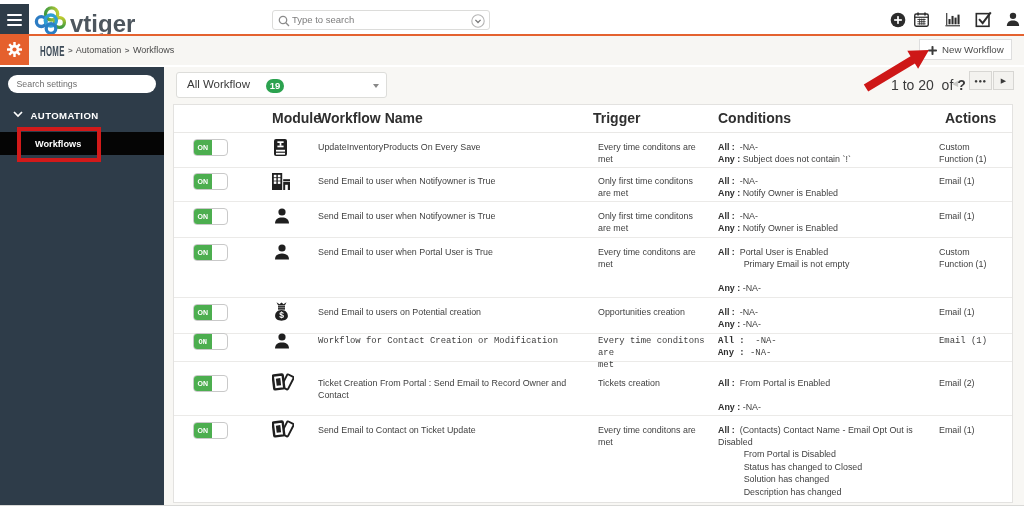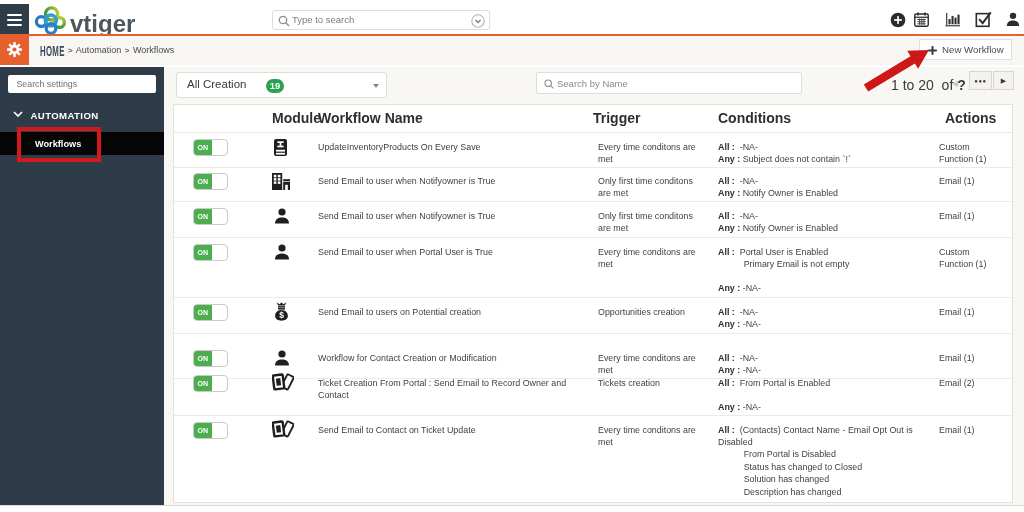--- a/index.html
+++ b/index.html
@@ -18,21 +18,21 @@
 
 
 #crumbbar { position:absolute; left:0; top:36px; width:1024px; height:28.5px; background:#f7f6f3; }
 #gearbox { position:absolute; left:0; top:34px; width:29px; height:31px; background:#e5602d; }
 #home { position:absolute; left:40px; top:43px; font-size:14px; font-weight:bold; color:#3e4c59; transform:scaleX(.56); transform-origin:0 0; letter-spacing:0.5px; }
 #crumbs { position:absolute; left:67px; top:45px; font-size:9px; color:#4a4a4a; }
 #crumbs .sep { color:#666; font-weight:bold; font-size:8px; padding:0 1px; }
 
 
 #sidebar { position:absolute; left:0; top:67px; width:164px; height:438px; background:#2e3c49; }
-#sidesearch { position:absolute; left:7.5px; top:8px; width:148px; height:18px; background:#fff; border-radius:2px; }
+#sidesearch { position:absolute; left:7.5px; top:8px; width:148px; height:18px; background:#fff; border-radius:9px; }
 #sidesearch span { position:absolute; left:9px; top:3.5px; font-size:8.8px; color:#6f6f6f; }
 #autom { position:absolute; left:30.5px; top:43px; font-size:9.6px; font-weight:bold; color:#fff; letter-spacing:0.4px; }
 #blackstrip { position:absolute; left:0; top:64.5px; width:164px; height:23.5px; background:#050505; }
 #blackstrip span { position:absolute; left:35px; top:7px; font-size:9.2px; font-weight:bold; color:#fff; }
 #redrect { position:absolute; left:17px; top:59.5px; width:84px; height:35px; border:4px solid #d21a1a; }
 
 
 #main { position:absolute; left:164px; top:67px; width:860px; height:438px; background:#f8f7f4; }
 #btm-line { position:absolute; left:0; top:505px; width:1024px; height:1px; background:#d9d9d7; }
 
@@ -183,32 +183,25 @@
     <div id="blackstrip">
         <span>Workflows</span>
       </div>
     <div id="redrect"></div>
   </div>
 
   <div id="main"></div>
   <div id="btm-line"></div>
 
   <div id="allwf">
-    <span class="t">All Creation</span>
+    <span class="t">All Workflow</span>
     <span class="badge">19</span>
     <span class="caret"></span>
   </div>
 
-  <div id="namesearch">
-    <svg class="abs" style="left:7px; top:6px;" width="10" height="10" viewBox="0 0 10 10">
-        <circle cx="4.2" cy="4.2" r="3.2" fill="none" stroke="#8b8b8b" stroke-width="1.1"></circle>
-        <line x1="6.6" y1="6.6" x2="9.4" y2="9.4" stroke="#8b8b8b" stroke-width="1.1"></line>
-      </svg>
-    <span class="ph">Search by Name</span>
-  </div>
 
   <span id="pagetext">1 to 20&nbsp; of <b>?</b></span>
   <span id="chevL">◀</span>
   <div class="pgbtn" id="btnDots">●●●</div>
   <div class="pgbtn" id="btnR">▶</div>
 
   <div id="newwf">
     <svg class="abs" style="left:8px; top:6px;" width="9" height="9" viewBox="0 0 9 9">
         <rect x="3.5" y="0" width="2" height="9" rx="0.8" fill="#3c3c3c"></rect>
         <rect x="0" y="3.5" width="9" height="2" rx="0.8" fill="#3c3c3c"></rect>
@@ -302,21 +295,21 @@
           <rect x="4" y="4.1" width="7" height="1.5" fill="#1f1f1f"></rect>
           <rect x="4" y="6.1" width="7" height="1.5" fill="#1f1f1f"></rect>
           <path d="M7.5 8.1 c-4.3 0 -6.4 3 -6.4 6 c0 3.1 2.9 4.6 6.4 4.6 c3.5 0 6.4-1.5 6.4-4.6 c0-3-2.1-6-6.4-6z" fill="#1f1f1f"></path>
           <text x="7.5" y="16.2" text-anchor="middle" font-family="Liberation Sans" font-size="8.5" font-weight="bold" fill="#fff">$</text>
         </svg>
       <div class="cell name">Send Email to users on Potential creation</div>
       <div class="cell trig">Opportunities creation</div>
       <div class="cell cond"><b>All :</b> &nbsp;-NA-<br><b>Any :</b> -NA-</div>
       <div class="cell act">Email (1)</div>
     </div>
-    <div class="row" style="top:239px; height:35px;">
+    <div class="row" style="top:222px; height:35px;font-family:Liberation Mono, monospace;">
       <div class="togl">
           <div class="on">ON</div>
         </div>
       <svg class="icon" style="left:100px; top:6px;" width="16" height="16" viewBox="0 0 16 16">
           <circle cx="8" cy="4" r="3.6" fill="#1f1f1f"></circle>
           <path d="M1 15.5c0-4.2 2.9-6.1 7-6.1s7 1.9 7 6.1z" fill="#1f1f1f"></path>
         </svg>
       <div class="cell name">Workflow for Contact Creation or Modification</div>
       <div class="cell trig">Every time conditons are<br>met</div>
       <div class="cell cond"><b>All :</b> &nbsp;-NA-<br><b>Any :</b> -NA-</div>

